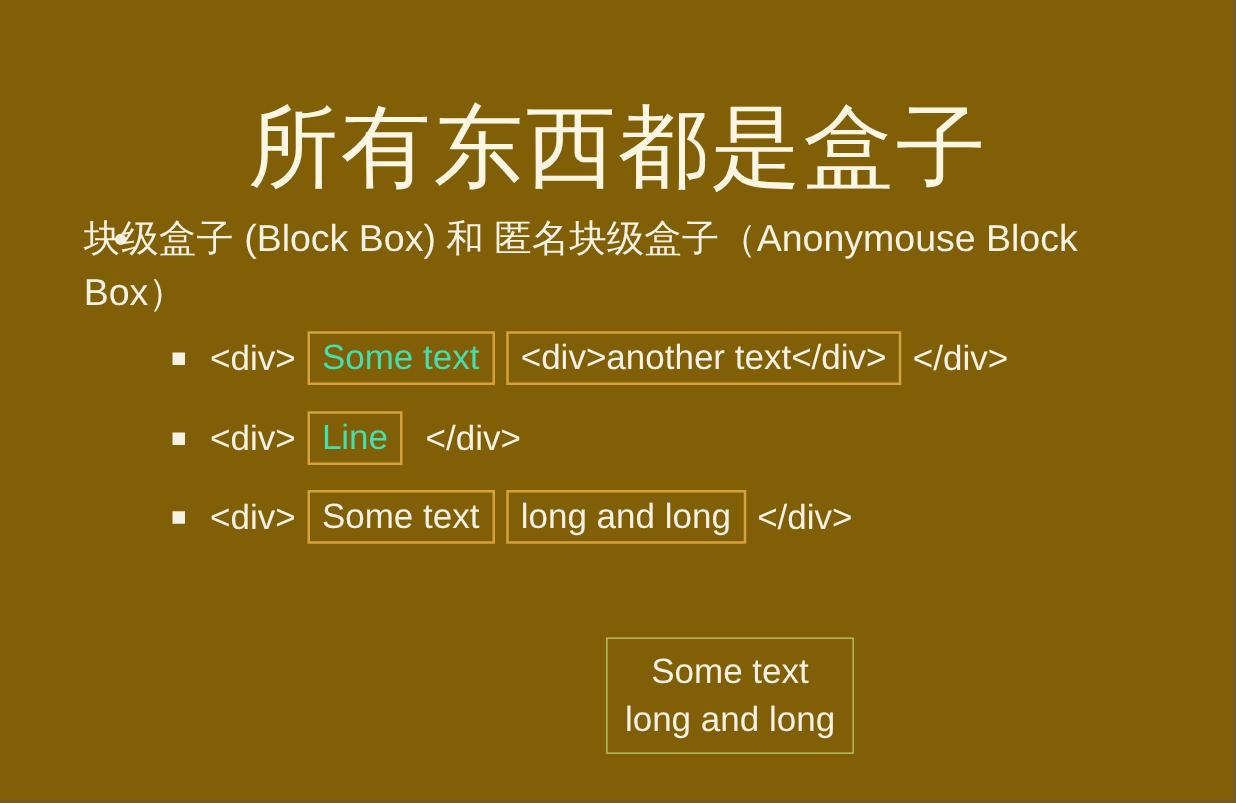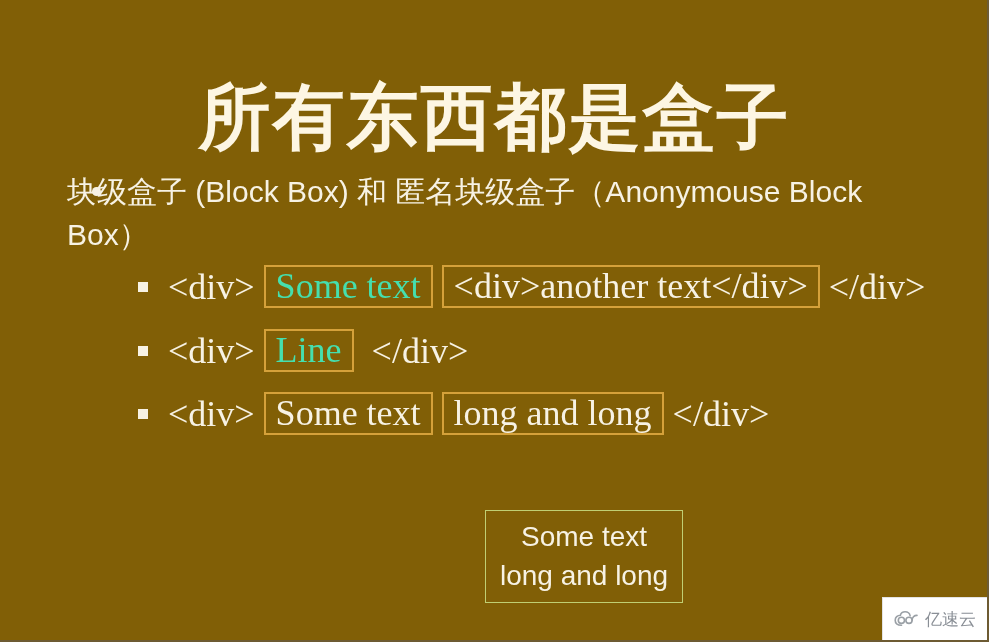--- a/index.html
+++ b/index.html
@@ -29,21 +29,21 @@
   .title {
     position: absolute;
     left: 0;
     top: 74px;
     width: 989px;
     text-align: center;
     color: #fdf6e3;
     font-family: "DejaVu Serif", "Liberation Serif", serif;
     font-size: 72px;
     line-height: 86px;
-    font-weight: 700;
+    font-weight: 400;
     letter-spacing: 2px;
     white-space: nowrap;
   }
 
   
   .content {
     position: absolute;
     left: 0;
     top: 170px;
     width: 989px;
@@ -64,25 +64,24 @@
     width: 9px;
     height: 9px;
     border-radius: 50%;
     background: #f7f2e4;
   }
 
   .l2 {
     position: relative;
     padding-left: 168px;
     color: #f7f2e4;
-    font-size: 36px;
+    font-size: 28px;
     line-height: 40px;
     display: flex;
     align-items: center;
-    font-family: Liberation Serif, serif;
   }
   .l2 .bullet-sq {
     position: absolute;
     left: 138px;
     top: 50%;
     margin-top: -5px;
     width: 10px;
     height: 10px;
     background: #f7f2e4;
   }
@@ -202,25 +201,14 @@
       <span class="tok">&lt;/div&gt;</span>
     </div>
 
   </div>
 
   <div class="freebox">
     <div>Some text</div>
     <div>long and long</div>
   </div>
 
-  <div class="watermark">
-    <span>
-      <svg width="26" height="16" viewBox="0 0 26 16">
-        <path d="M7.5 14.2 C3.6 14.2 1.2 12.1 1.2 9.2 C1.2 6.4 3.4 4.3 6.4 4.3 C6.9 2.2 8.8 0.8 11.1 0.8 C13.6 0.8 15.6 2.4 16.1 4.7" fill="none" stroke="#9aa0a6" stroke-width="1.6" stroke-linecap="round"></path>
-        <circle cx="7.4" cy="9.3" r="3.1" fill="none" stroke="#9aa0a6" stroke-width="1.6"></circle>
-        <circle cx="15.0" cy="9.3" r="3.1" fill="none" stroke="#9aa0a6" stroke-width="1.6"></circle>
-        <path d="M18.1 9.3 C18.1 6.1 20.4 4.3 23.0 4.4" fill="none" stroke="#9aa0a6" stroke-width="1.6" stroke-linecap="round"></path>
-      </svg>
-    </span>
-    <span class="wm-text">亿速云</span>
-  </div>
 
 </div>
 
 </body></html>

